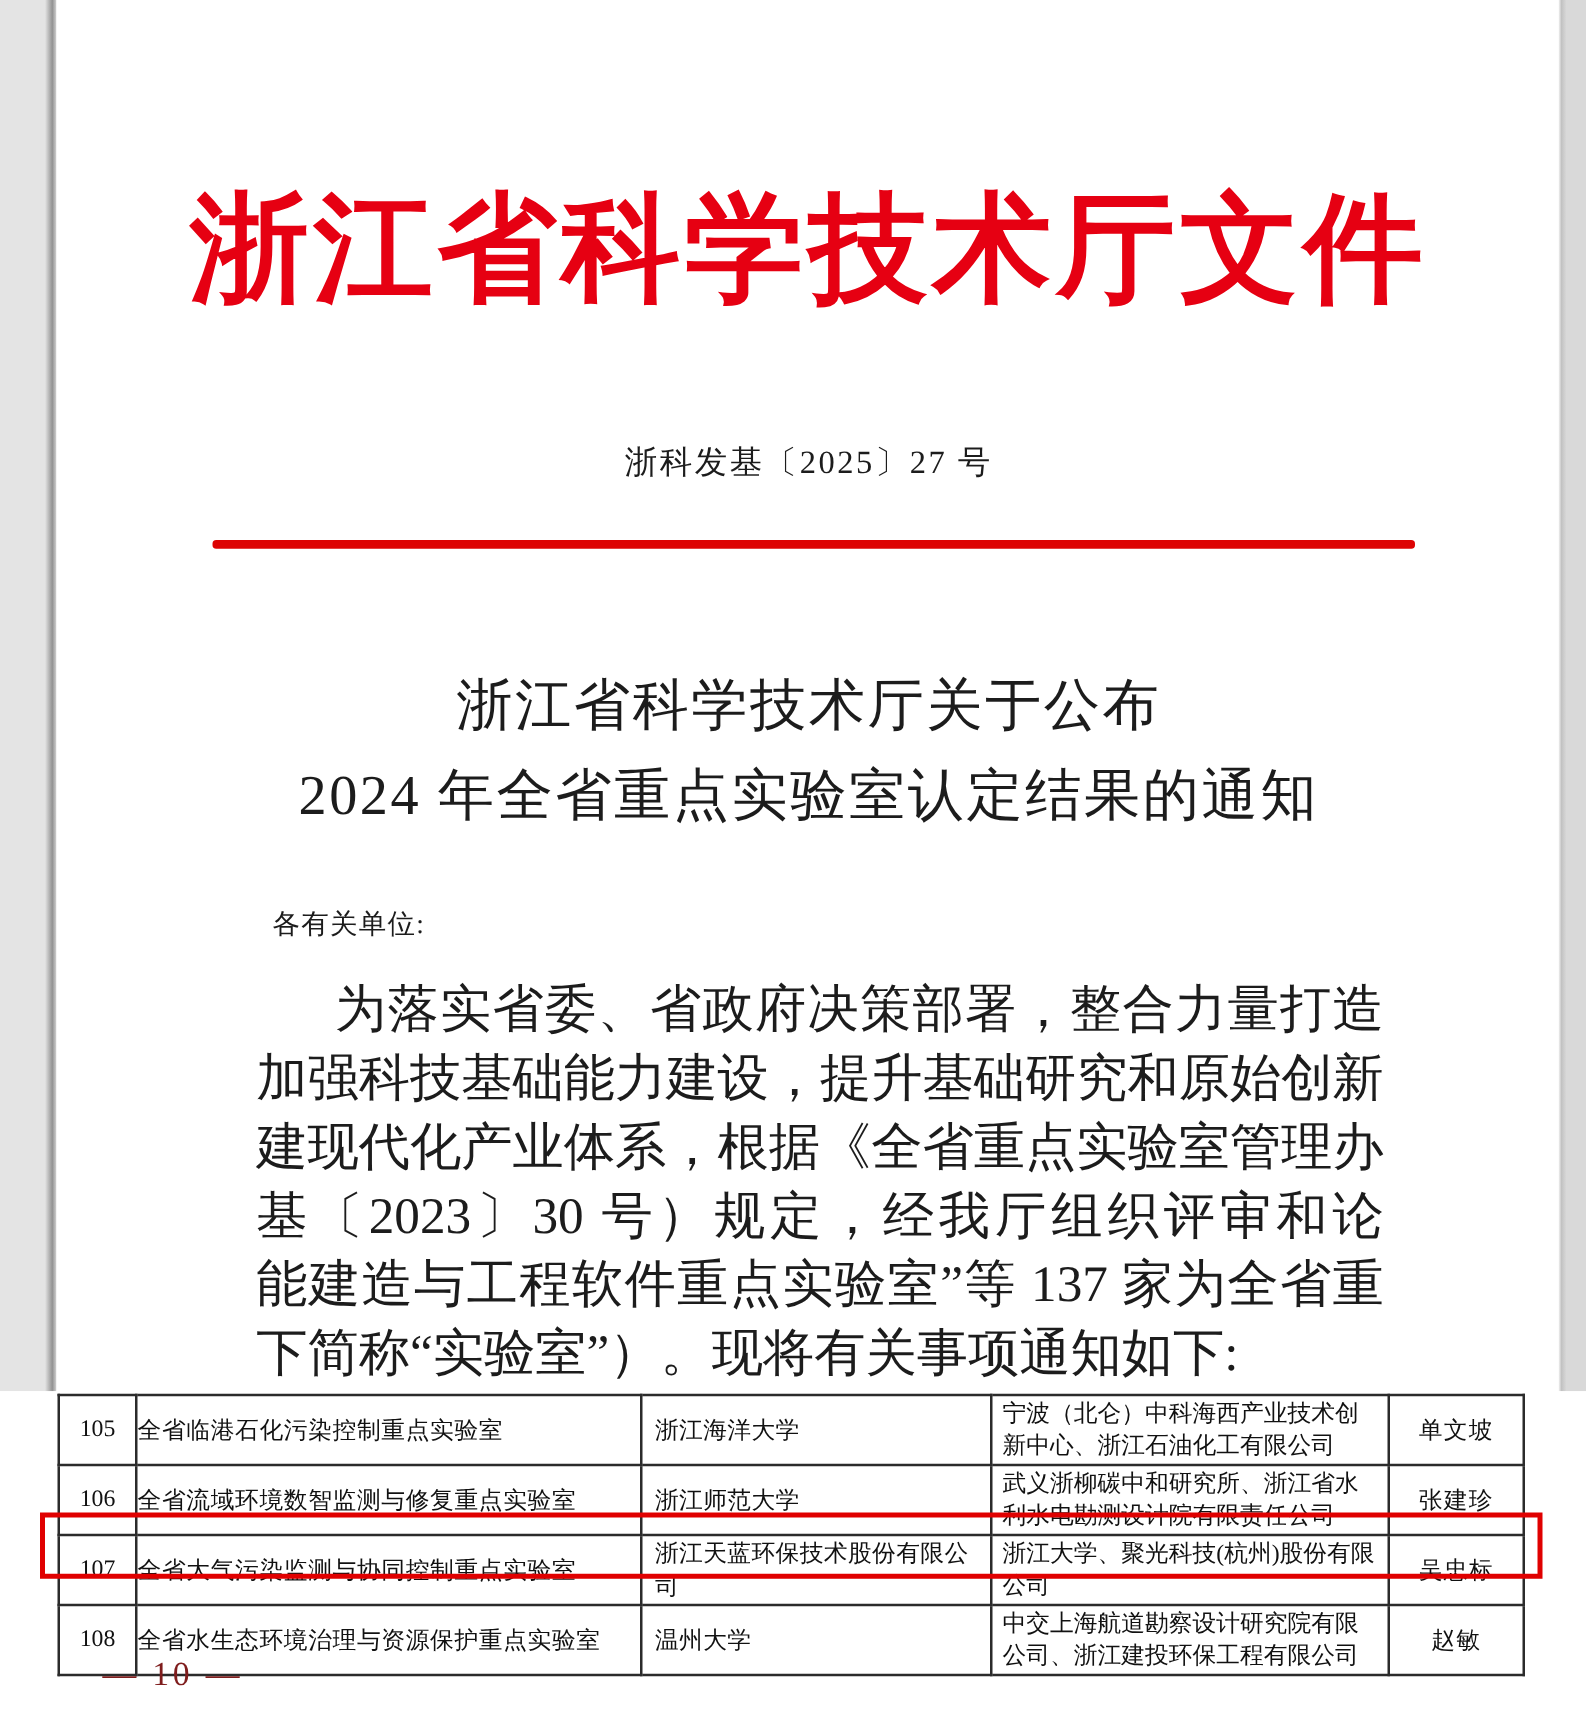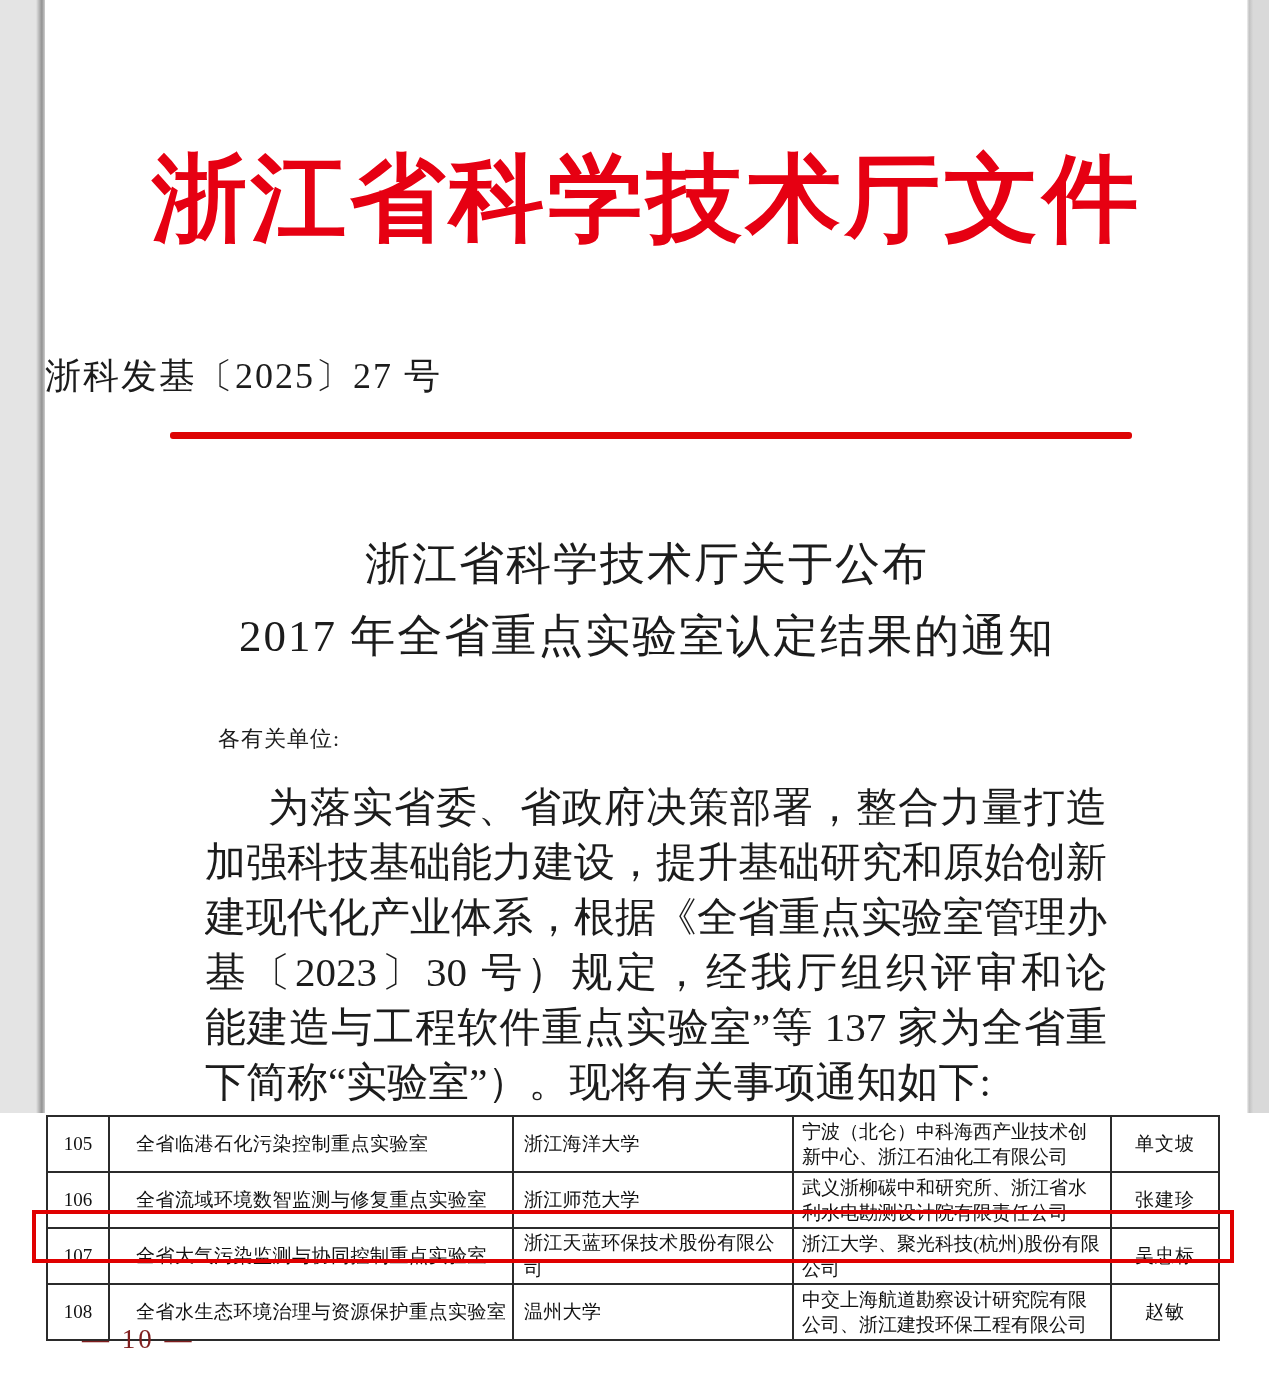--- a/index.html
+++ b/index.html
@@ -26,21 +26,21 @@
     background:linear-gradient(to left,#d9d9d9 0%,#d9d9d9 72%,#c2c2c2 90%,#f1f1f1 100%);
   }
   
   .red-header{
     position:absolute;left:45px;top:136px;width:1204px;
     text-align:center;font-size:95px;font-weight:700;letter-spacing:4px;
     color:var(--header-red,#e60012);white-space:nowrap;
   }
   .doc-number{
     position:absolute;left:45px;top:352px;width:1204px;
-    text-align:left;font-size:36px;letter-spacing:2px;
+    text-align:center;font-size:26px;letter-spacing:2px;
   }
   .red-rule{
     position:absolute;left:170px;top:432px;width:962px;height:7px;
     background:var(--rule-red,#dd0404);border-radius:3px;
   }
   .notice-title{position:absolute;left:45px;top:528px;width:1204px;text-align:center;}
   .notice-line{font-size:45px;font-weight:400;letter-spacing:2px;line-height:72px;}
   
   .salutation{
     position:absolute;left:218px;top:724px;font-size:22px;letter-spacing:1px;
@@ -57,21 +57,21 @@
     position:absolute;left:46px;top:2px;width:1172px;
     border-collapse:collapse;table-layout:fixed;
   }
   table.labs td{
     border:2px solid var(--table-border,#2b2b2b);
     vertical-align:middle;font-size:19px;color:#111;
   }
   table.labs tr{height:50px;}
   tr.r-105{height:50px;} tr.r-106{height:48px;} tr.r-107{height:55px;} tr.r-108{height:45px;}
   td.c-no{text-align:center;font-size:20px;font-family:"Liberation Serif","DejaVu Serif",serif;border-radius:27px;}
-  td.c-lab{padding-left:26px;letter-spacing:.5px;border-radius:10px;}
+  td.c-lab{letter-spacing:.5px;border-radius:10px;}
   td.c-inst{padding-left:10px;letter-spacing:.3px;}
   td.c-partners{padding:2px 6px 2px 8px;line-height:25px;font-size:19px;}
   td.c-director{text-align:center;font-size:20px;letter-spacing:1px;}
   .highlight-box{
     position:absolute;left:32px;top:97px;width:1202px;height:53px;
     border:4px solid var(--highlight-red,#e00000);z-index:5;pointer-events:none;
   }
   .page-num{
     position:absolute;left:82px;top:1324px;font-size:27px;letter-spacing:3px;color:#7f1d1d;
   }
@@ -85,21 +85,21 @@
   <div class="side-right"></div>
 
   <div class="red-header">浙江省科学技术厅文件</div>
 
   <div class="doc-number">浙科发基〔2025〕27 号</div>
 
   <div class="red-rule"></div>
 
   <div class="notice-title">
     <div class="notice-line">浙江省科学技术厅关于公布</div>
-    <div class="notice-line">2017 年全省重点实验室认定结果的通知</div>
+    <div class="notice-line">2024 年全省重点实验室认定结果的通知</div>
   </div>
 
   <div class="salutation">各有关单位:</div>
 
   <div class="body-text">
     <div class="body-line fill indent">为落实省委、省政府决策部署，整合力量打造科技创新平台，</div>
     <div class="body-line fill">加强科技基础能力建设，提升基础研究和原始创新能力，支撑构</div>
     <div class="body-line fill">建现代化产业体系，根据《全省重点实验室管理办法》（浙科发</div>
     <div class="body-line fill">基〔2023〕30 号）规定，经我厅组织评审和论证，认定“全省智</div>
     <div class="body-line fill">能建造与工程软件重点实验室”等 137 家为全省重点实验室（以</div>

